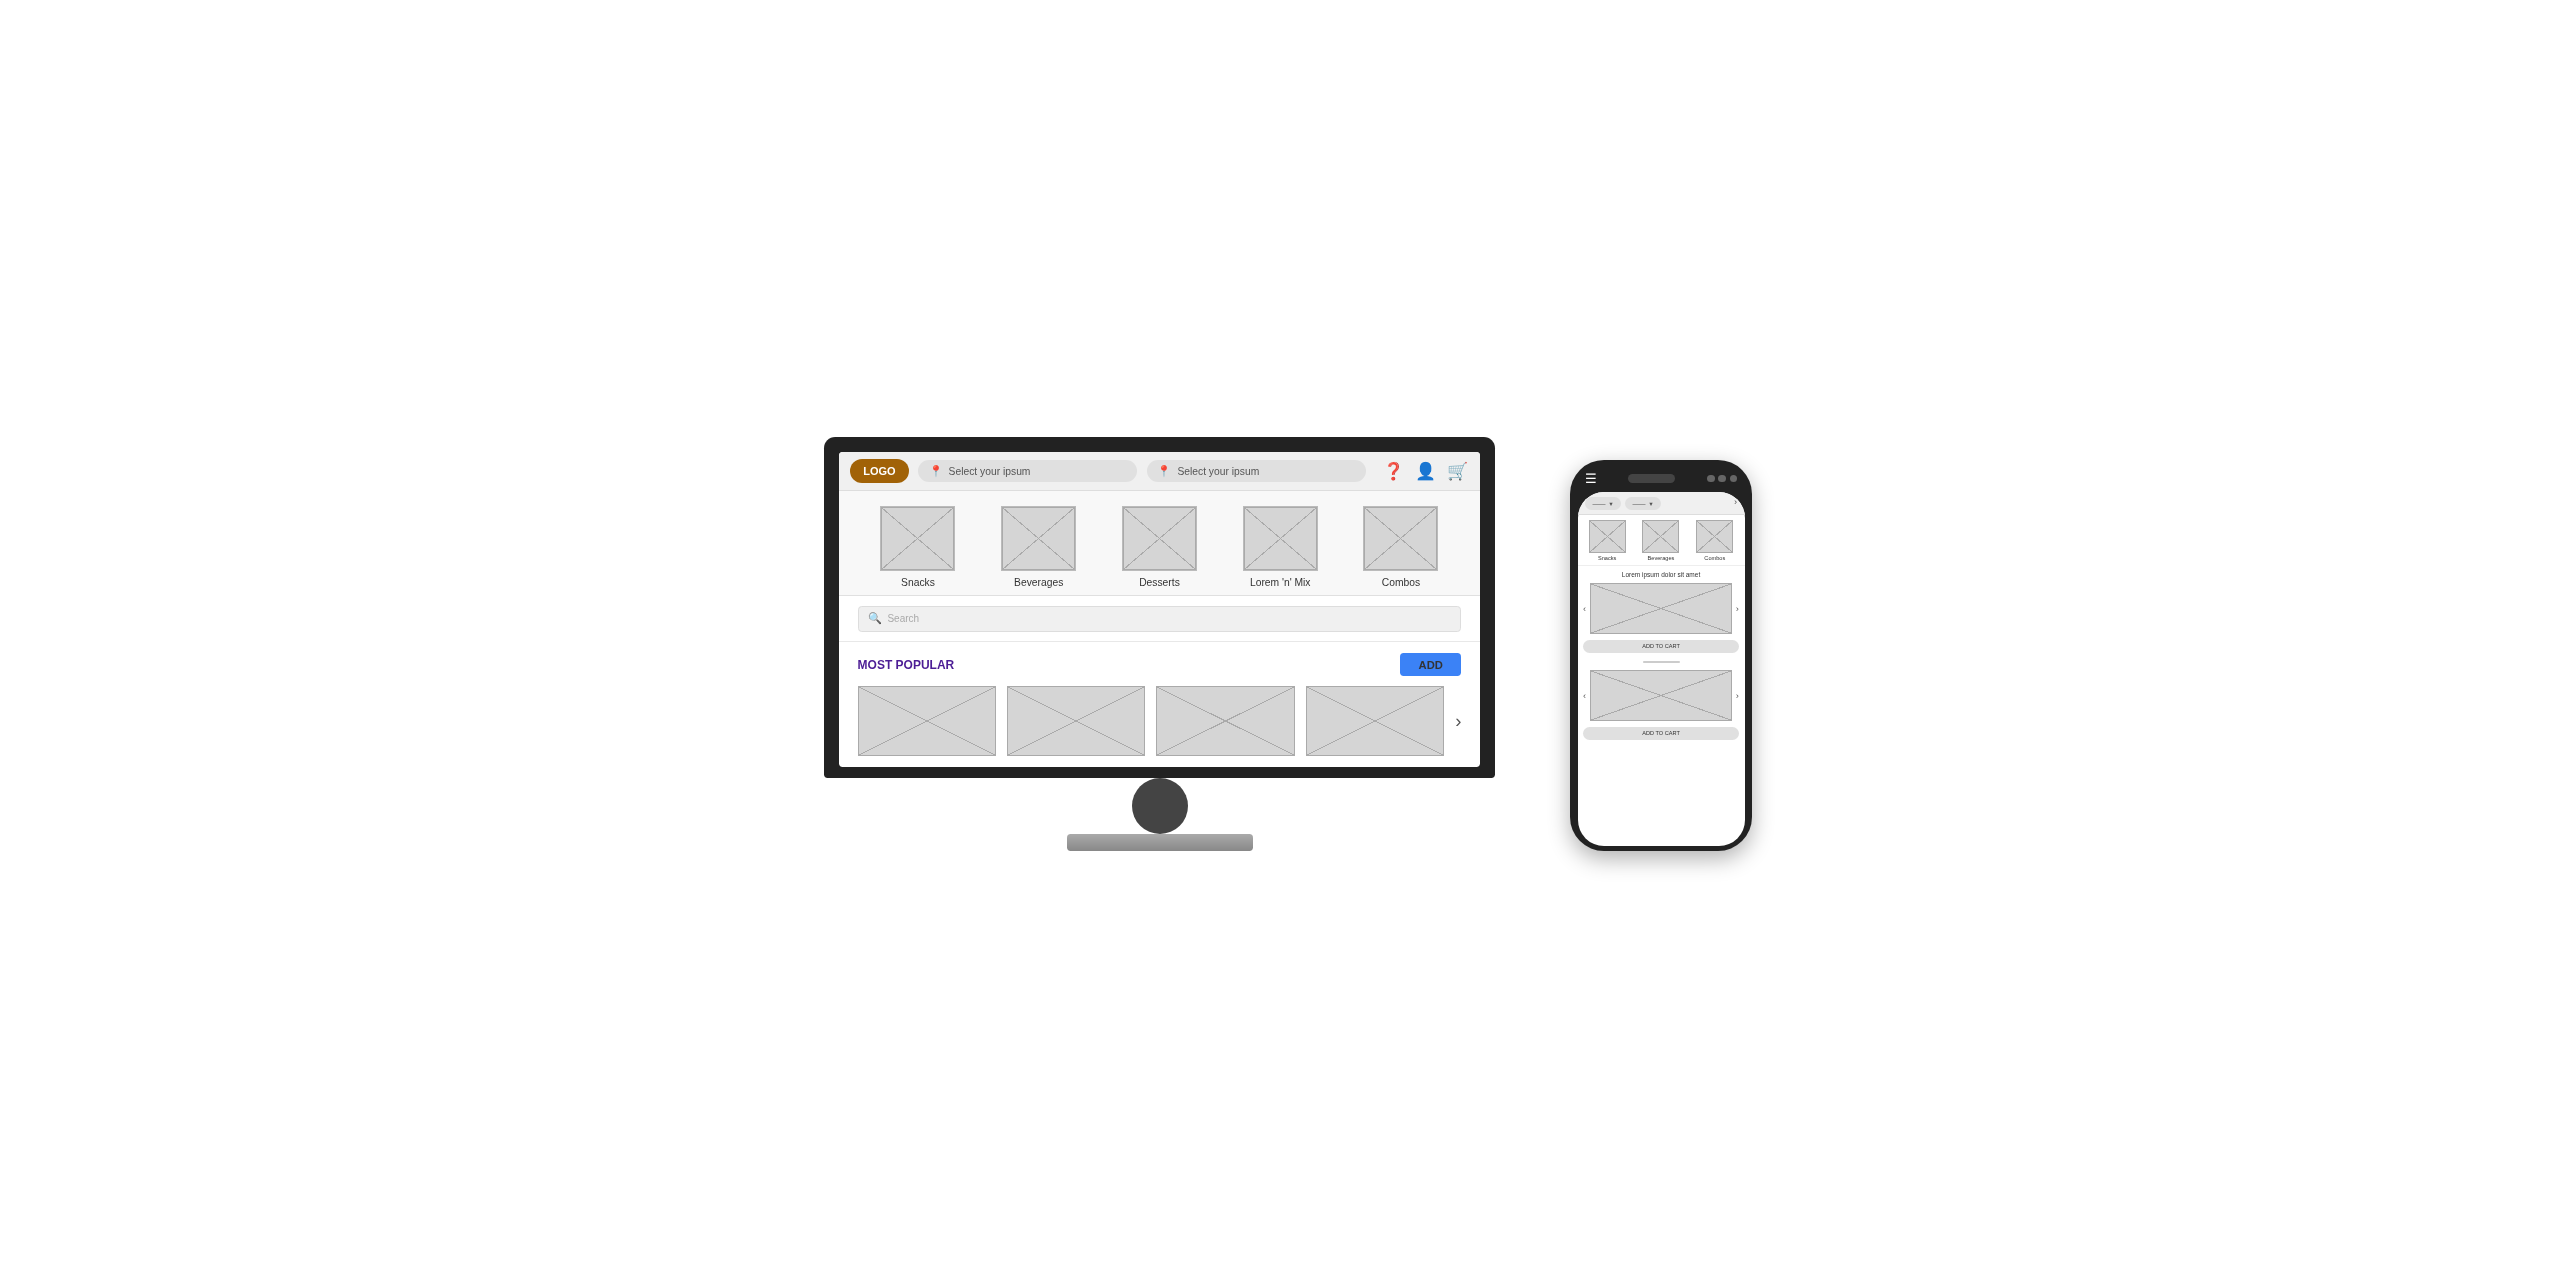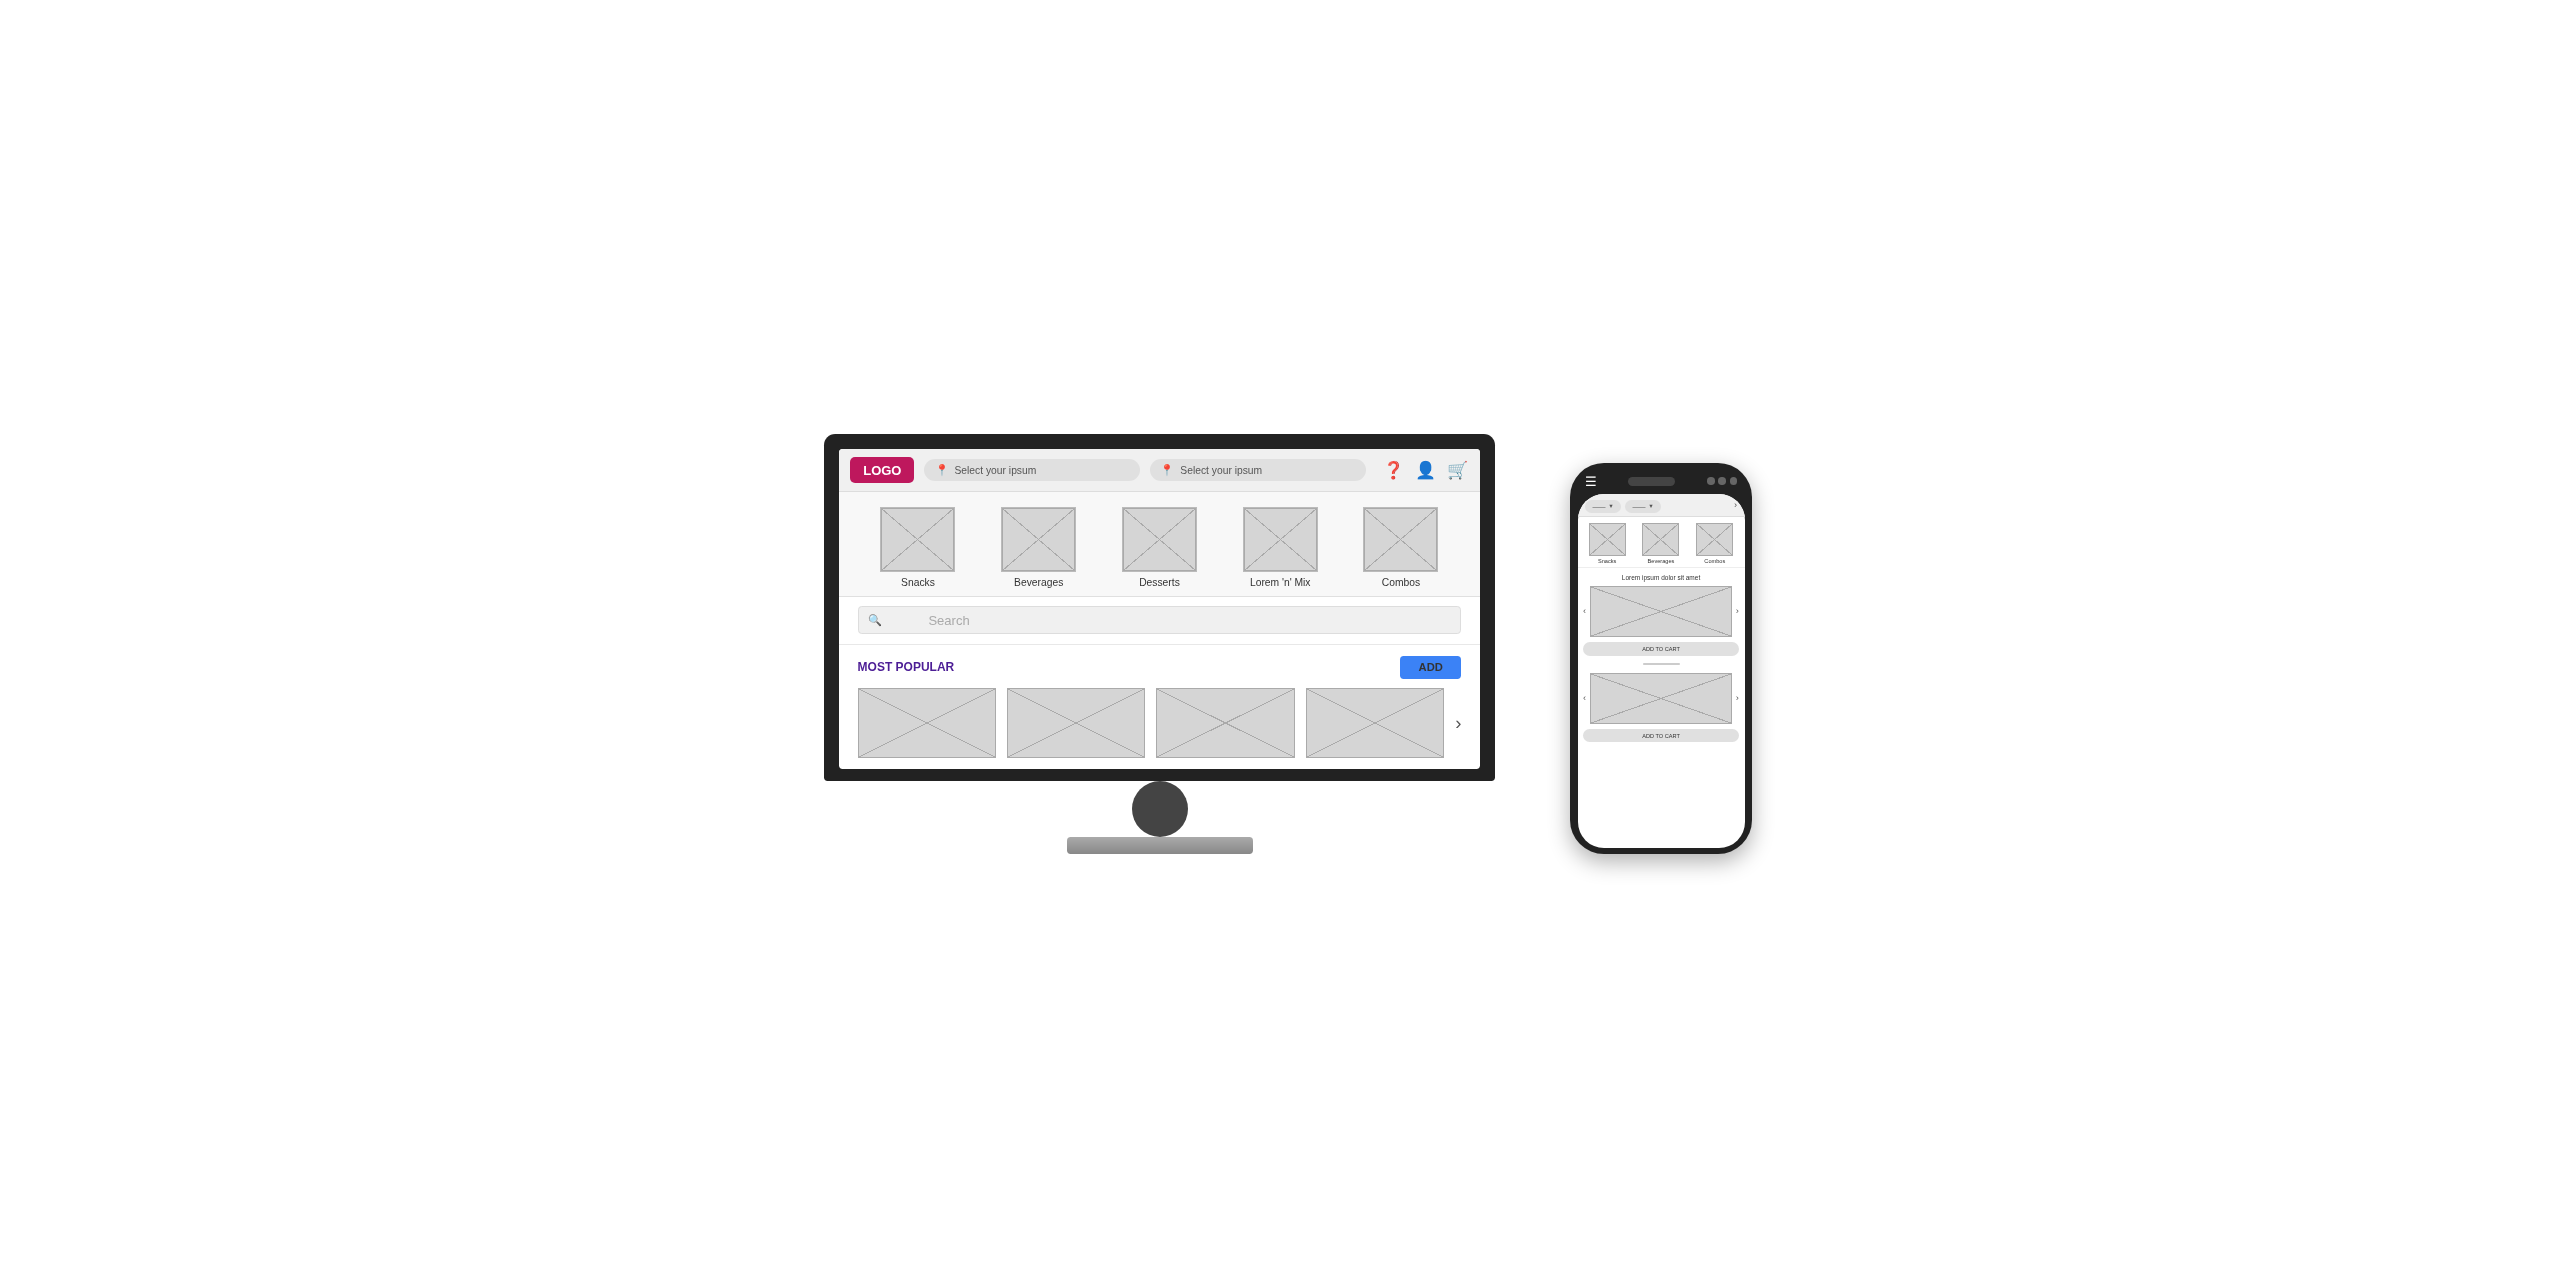--- a/index.html
+++ b/index.html
@@ -54,26 +54,26 @@
     
     .monitor-header {
       display: flex;
       align-items: center;
       background: #f0f0f0;
       padding: 7.5px 11.2px;
       gap: 9.3px;
       border-bottom: 0.9px solid #ddd;
     }
     .logo-box {
-      background: #be185d;
+      background: #a16207;
       color: #fff;
       font-weight: bold;
-      font-size: 13px;
+      font-size: 11px;
       padding: 5.6px 13px;
-      border-radius: 5px;
+      border-radius: 13px;
       flex-shrink: 0;
     }
     .header-input {
       display: flex;
       align-items: center;
       background: #e0e0e0;
       border-radius: 18.6px;
       padding: 4.7px 11.2px;
       gap: 5.6px;
       flex: 1;
@@ -149,21 +149,21 @@
     .search-box {
       display: flex;
       align-items: center;
       background: #f0f0f0;
       border: 0.9px solid #ddd;
       border-radius: 3.7px;
       padding: 5.6px 9.3px;
       gap: 5.6px;
     }
     .search-icon { font-size: 11.2px; color: #888; }
-    .search-text { font-size: 13px; color: #aaa; margin-left: 41px; }
+    .search-text { font-size: 10px; color: #aaa; }
 
     .monitor-section {
       padding: 11.2px 18.6px;
     }
     .section-header {
       display: flex;
       align-items: center;
       justify-content: space-between;
       margin-bottom: 9.3px;
     }

